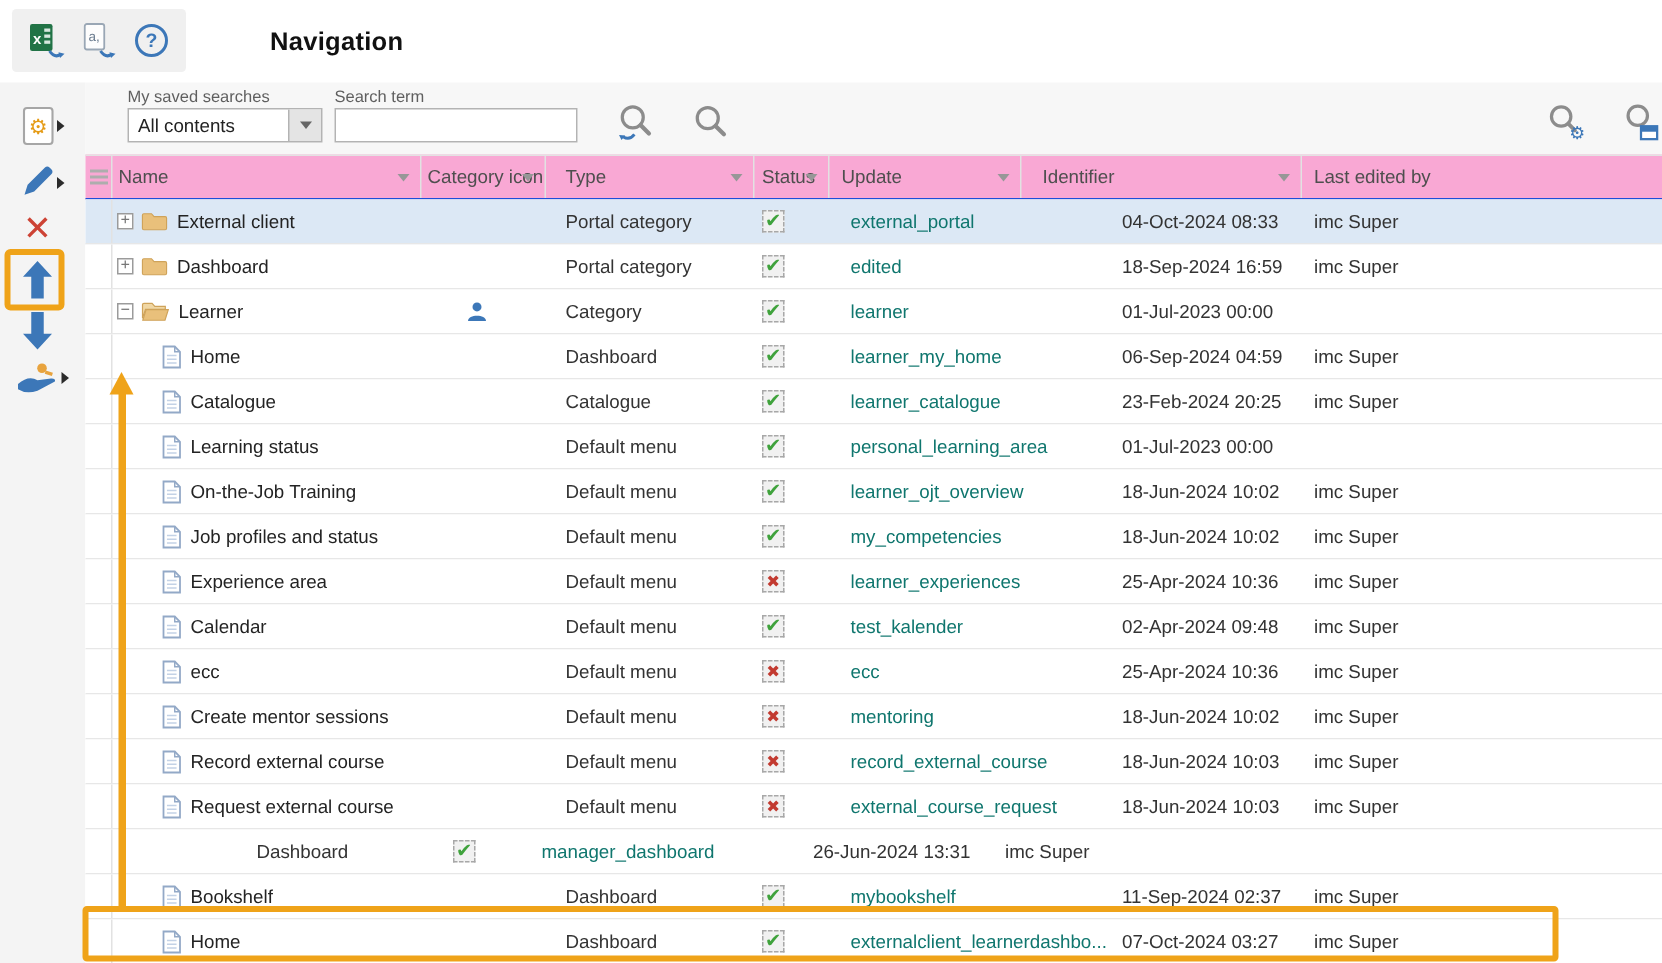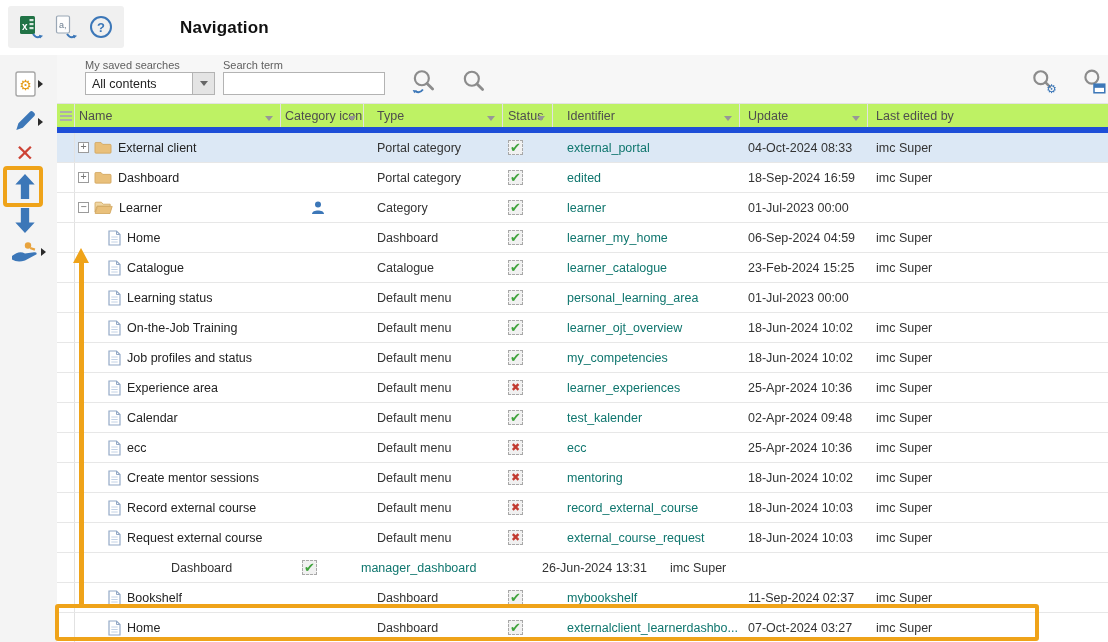--- a/index.html
+++ b/index.html
@@ -29,22 +29,22 @@
   .dropdown { position:absolute; left:28px; top:17px; width:130px; height:23px; background:#fff;
     border:1px solid #b3b3b3; display:flex; align-items:center; cursor:pointer; }
   .dropdown .val { flex:1; padding-left:6px; font-size:12.5px; color:#222; }
   .dropdown .caret-box { width:22px; height:100%; background:#e4e4e4; border-left:1px solid #b3b3b3;
     display:flex; align-items:center; justify-content:center; }
   .tri-down { width:0; height:0; border-left:4px solid transparent; border-right:4px solid transparent; border-top:5px solid #666; }
   .txt-input { position:absolute; left:166px; top:17px; width:162px; height:23px; background:#fff;
     border:1px solid #b3b3b3; font-size:12.5px; padding:0 6px; font-family:inherit; color:#222; }
   .sa-icon { position:absolute; top:12px; width:30px; height:30px; display:flex; align-items:center; justify-content:center; cursor:pointer; }
   
-  .thead { position:absolute; left:57px; top:103px; width:1051px; height:30px; background:#bef264;
-    border-top:1px solid #e3e3e3; border-bottom:6px solid #1d4ed8; display:flex; }
+  .thead { position:absolute; left:57px; top:103px; width:1051px; height:30px; background:#f9a8d4;
+    border-top:1px solid #e3e3e3; border-bottom:1px solid #1d4ed8; display:flex; }
   .hcell { position:relative; height:100%; display:flex; align-items:center;
     font-size:12.5px; color:#4e4e4e; border-right:1px solid #e2e2e2; }
   .hcell:last-child { border-right:none; }
   .filter { position:absolute; right:7px; top:12px; width:0; height:0;
     border-left:4px solid transparent; border-right:4px solid transparent; border-top:5px solid #979797; cursor:pointer; }
   .burger { width:12px; margin-left:3px; }
   .burger div { height:2px; background:#adadad; margin:2px 0; }
   .tbody { position:absolute; left:57px; top:133px; width:1051px; height:509px; background:#fff; }
   .row { display:flex; height:30px; border-bottom:1px solid #e7e7e7; align-items:center; background:#fff; cursor:pointer; }
   .row.selected { background:#dce8f5; }
@@ -242,26 +242,26 @@
       <span class="filter"></span>
     </div>
     <div class="hcell h-type">
       <span class="h-pad13">Type</span>
       <span class="filter"></span>
     </div>
     <div class="hcell h-status">
       <span class="h-pad5">Status</span>
       <span class="filter"></span>
     </div>
+    <div class="hcell h-update">
+      <span class="h-pad8">Update</span>
+      <span class="filter"></span>
+    </div>
     <div class="hcell h-id">
       <span class="h-pad14">Identifier</span>
-      <span class="filter"></span>
-    </div>
-    <div class="hcell h-update">
-      <span class="h-pad8">Update</span>
       <span class="filter"></span>
     </div>
     <div class="hcell h-last">
       <span class="h-pad8">Last edited by</span>
     </div>
   </div>
 
   <div class="tbody">
       <div class="row selected">
         <div class="cell c-handle"></div>
@@ -383,21 +383,21 @@
           </div>
         </div>
         <div class="cell c-caticon"></div>
         <div class="cell c-type">Catalogue</div>
         <div class="cell c-status">
           <div class="status-box">
             <div class="mark-check">✔</div>
           </div>
         </div>
         <div class="cell c-id">learner_catalogue</div>
-        <div class="cell c-update">23-Feb-2024 15:25</div>
+        <div class="cell c-update">23-Feb-2024 20:25</div>
         <div class="cell c-last">imc Super</div>
       </div>
       <div class="row">
         <div class="cell c-handle"></div>
         <div class="cell c-name">
           <div class="name-inner lvl2">
             <div style="display: flex;">
               <svg width="13" height="16" viewBox="0 0 13 16">
                 <path d="M1 1 h7.5 l3.5 3.5 V15 H1 z" fill="#fff" stroke="#93a9c7" stroke-width="1.2"></path>
                 <path d="M8.5 1 v3.5 H12" fill="none" stroke="#93a9c7" stroke-width="1"></path>

